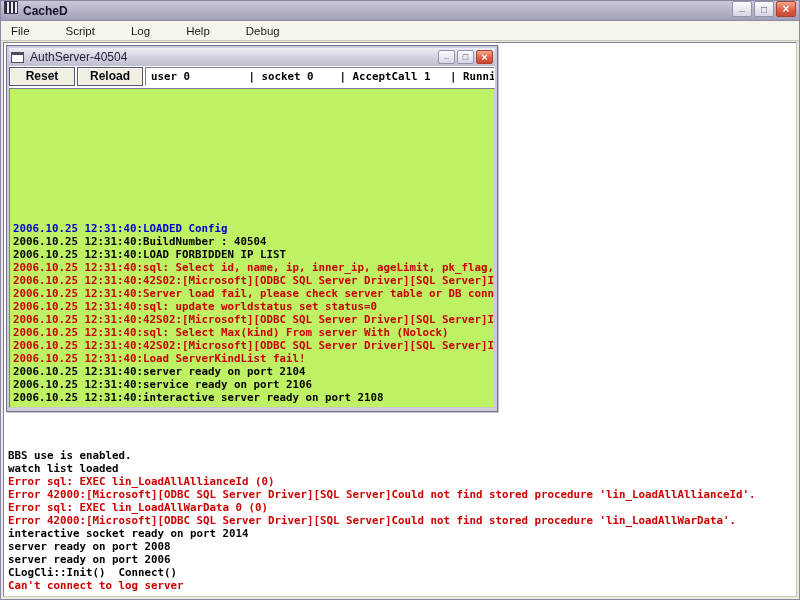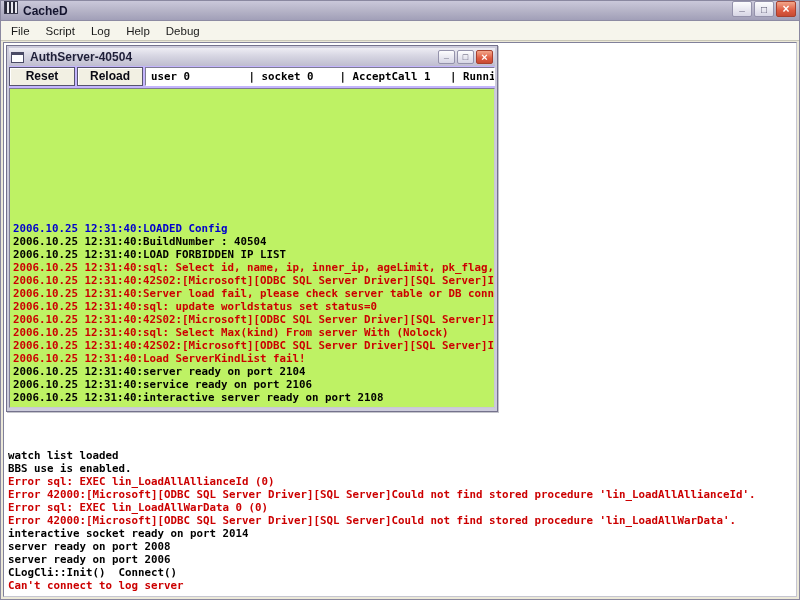--- a/index.html
+++ b/index.html
@@ -39,20 +39,21 @@
     background: linear-gradient(to bottom, #f3a68a, var(--close-button-red, #de5b41) 60%, #c74a33);
     border-color: #a8402e; color: #ffffff; font-size: 12px; line-height: 14px;
   }
 
   
   .menubar {
     height: 20px; display: flex; align-items: center;
     background: var(--menubar-bg, #f6f5ec);
     padding-left: 2px;
     border-bottom: 1px solid #c9c7b8;
+    gap: 20px;
   }
   .menu-item { font-size: 11.5px; color: #1a1a1a; padding: 2px 8px; }
 
   
   .client {
     position: absolute; left: 2px; right: 2px; top: 41px; bottom: 2px;
     background: #ffffff;
     border: 1px solid;
     border-color: #80809a #c6c6d2 #c6c6d2 #80809a;
     overflow: hidden;
@@ -78,28 +79,28 @@
   }
   .child-titlebar {
     height: 18px; display: flex; align-items: center; padding: 0 2px;
     background: linear-gradient(to bottom, #eeedf4 0%, #d6d5e2 45%, #bfbdd0 100%);
   }
   .child-icon {
     width: 13px; height: 11px; margin-right: 6px; flex: 0 0 auto;
     background: #fdfdff; border: 1px solid #4a4a66;
     border-top-width: 3px;
   }
-  .child-title { font-size: 12px; font-weight: bold; color: #1e1e38; flex: 1 1 auto; }
+  .child-title { font-size: 12px; font-weight: normal; color: #1e1e38; flex: 1 1 auto; }
   .child .tb-btn { width: 17px; height: 14px; font-size: 9px; line-height: 13px; }
   .child .tb-btn.minimize { line-height: 8px; }
   .child .tb-btn.close { font-size: 11px; line-height: 12px; }
 
   .child-toolbar {
     height: 22px; display: flex; align-items: stretch; gap: 2px;
-    background: #c4b5fd; padding: 1px 0 2px 0; justify-content: space-between;
+    background: #ffffff; padding: 1px 0 2px 0; justify-content: space-between;
   }
   .tool-btn {
     width: 66px; flex: 0 0 auto;
     background: #f2f0e3;
     border: 1px solid #56546e;
     box-shadow: inset 1px 1px 0 #ffffff;
     font-size: 12px; font-weight: bold; color: #0a0a14;
     text-align: center; line-height: 17px; cursor: default; user-select: none;
   }
   .tool-status {
@@ -143,23 +144,23 @@
       <span class="menu-item">Log</span>
 
       <span class="menu-item">Help</span>
 
       <span class="menu-item">Debug</span>
     </div>
 
   <div class="client">
     <div class="main-log">
 
+        <div class="log-line black">BBS use is enabled.</div>
+
         <div class="log-line black">watch list loaded</div>
-
-        <div class="log-line black">BBS use is enabled.</div>
 
         <div class="log-line red">Error sql: EXEC lin_LoadAllAllianceId (0)</div>
 
         <div class="log-line red">Error 42000:[Microsoft][ODBC SQL Server Driver][SQL Server]Could not find stored procedure 'lin_LoadAllAllianceId'.</div>
 
         <div class="log-line red">Error sql: EXEC lin_LoadAllWarData 0 (0)</div>
 
         <div class="log-line red">Error 42000:[Microsoft][ODBC SQL Server Driver][SQL Server]Could not find stored procedure 'lin_LoadAllWarData'.</div>
 
         <div class="log-line black">interactive socket ready on port 2014</div>

